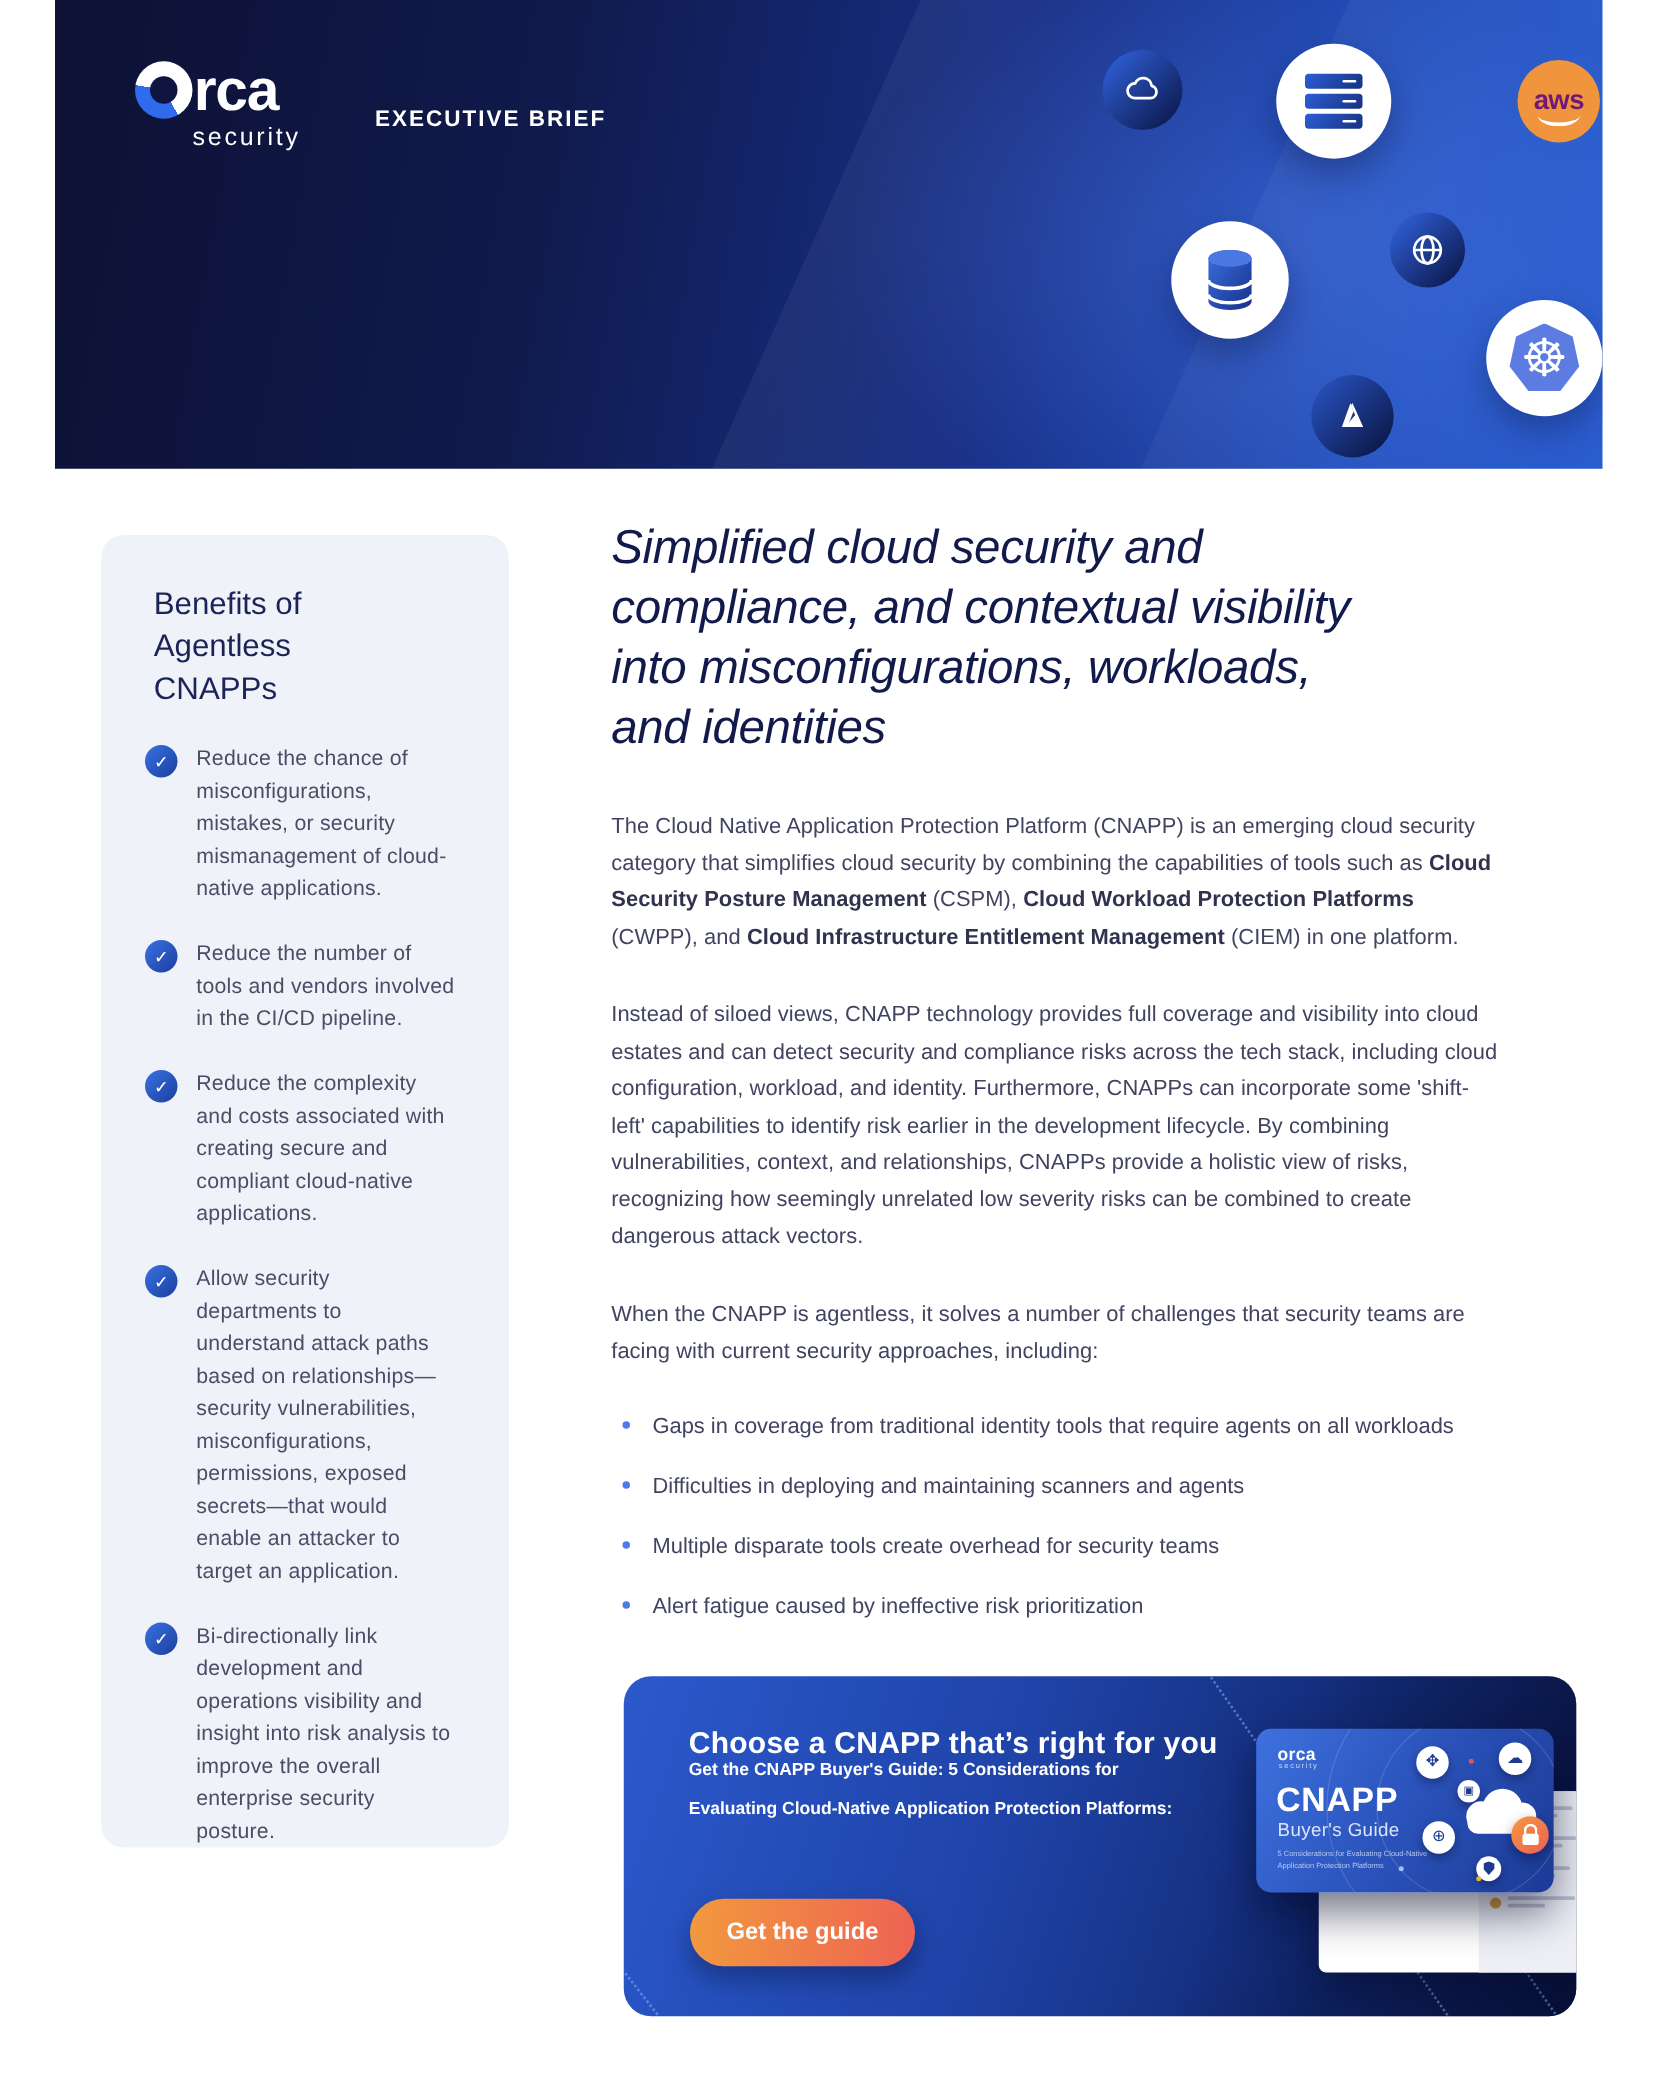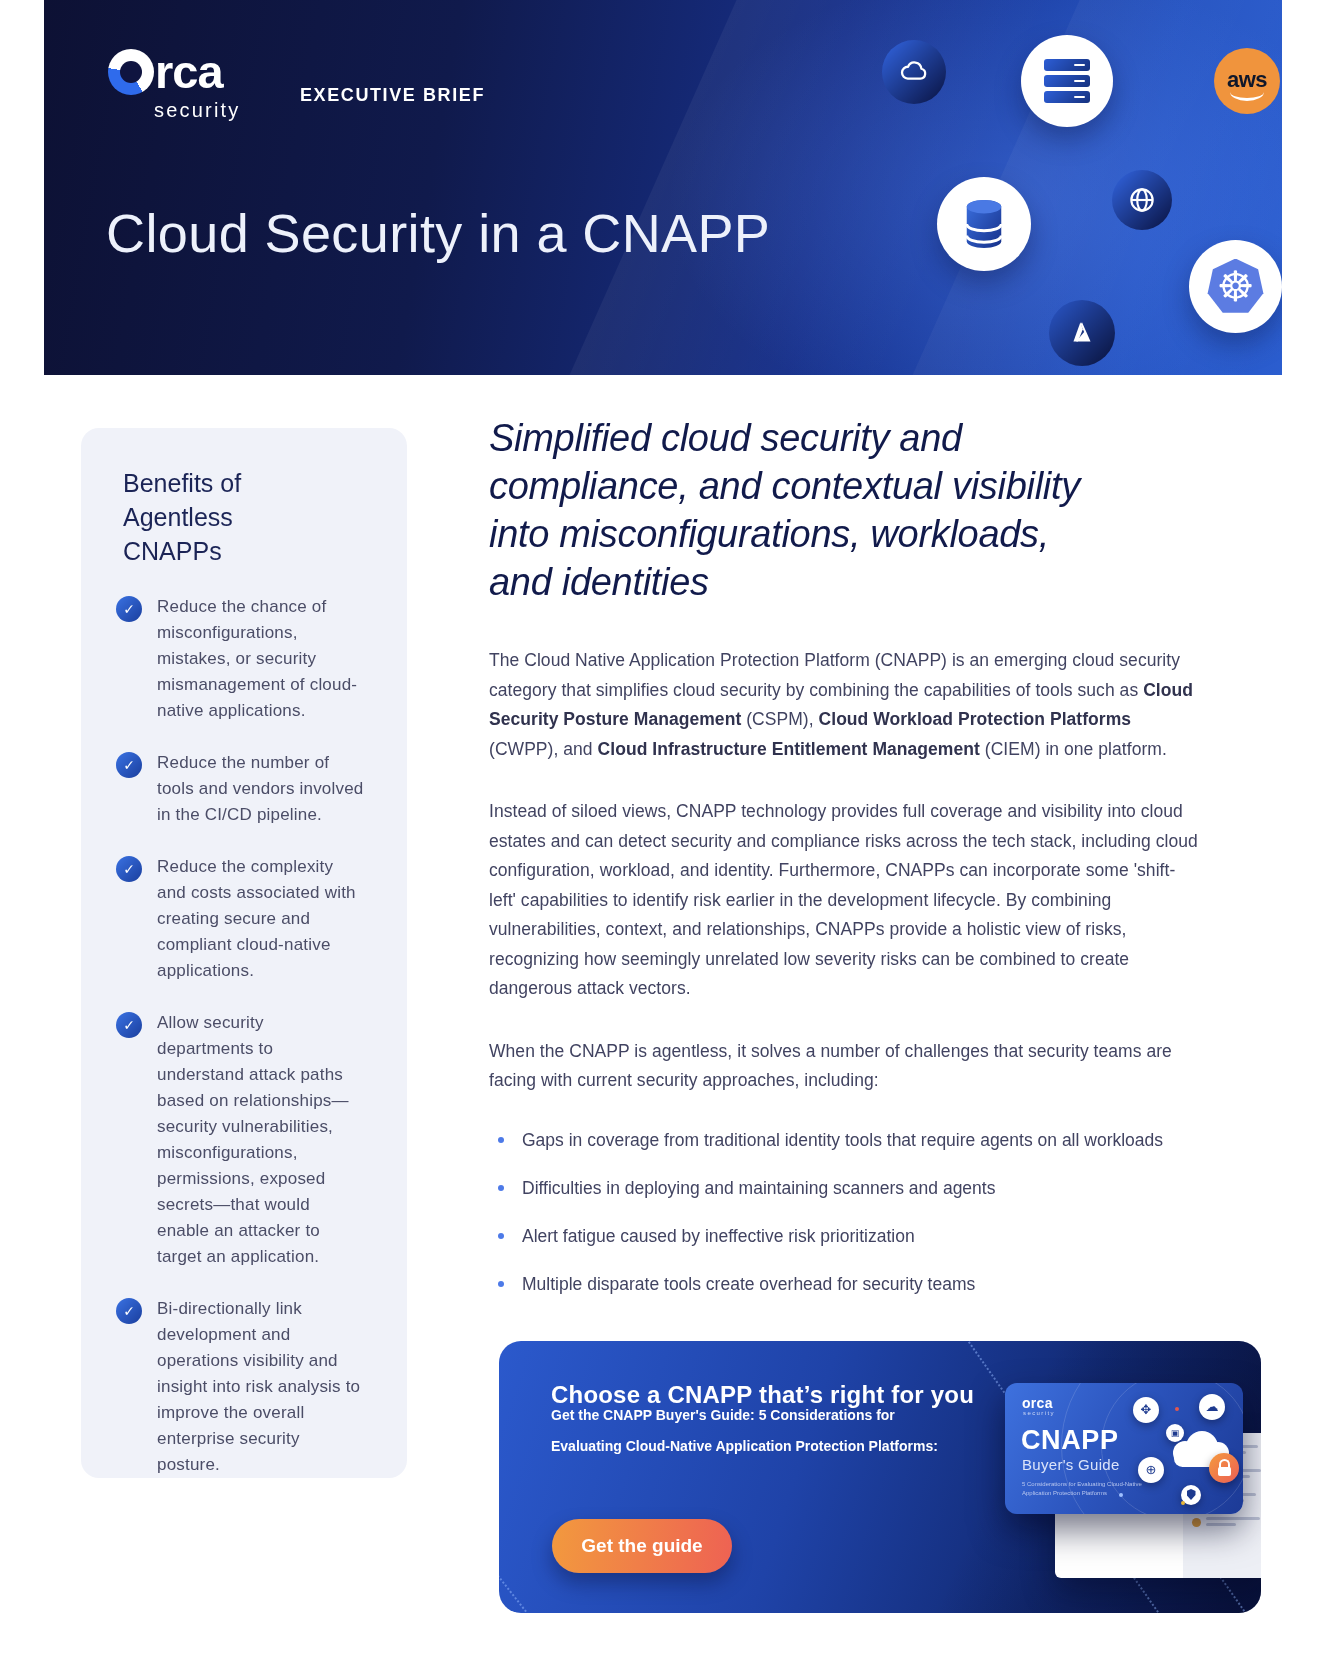--- a/index.html
+++ b/index.html
@@ -29,21 +29,21 @@
   .hero-title { position:absolute; left:62px; top:202px; color:#edf1fb; font-size:54px; font-weight:400; letter-spacing:.4px; }
 
   .ic { position:absolute; border-radius:50%; display:flex; align-items:center; justify-content:center; }
   .ic-dark { background:linear-gradient(135deg,#2e5dd2 10%,#0d1a50 90%); }
   .ic-white { background:#fff; box-shadow:0 12px 26px rgba(8,16,64,.35); }
   #ic-cloud { left:838px; top:40px; width:64px; height:64px; }
   #ic-server { left:977px; top:35px; width:92px; height:92px; flex-direction:column; gap:4px; }
   .srv-bar { width:46px; height:12px; border-radius:3px; background:linear-gradient(135deg,#2d5ed6,#16327f); position:relative; }
   .srv-bar::after { content:''; position:absolute; right:5px; top:5px; width:11px; height:2px; background:#fff; border-radius:1px; }
   #ic-aws { left:1170px; top:48px; width:66px; height:66px; background:#f0943d; flex-direction:column; }
-  .aws-txt { color:#0f172a; font-weight:700; font-size:22px; line-height:1; margin-top:7px; letter-spacing:-.5px; }
+  .aws-txt { color:#701a75; font-weight:700; font-size:22px; line-height:1; margin-top:7px; letter-spacing:-.5px; }
   .aws-smile { width:34px; height:11px; border-bottom:3px solid #fff; border-radius:0 0 17px 17px / 0 0 9px 9px; margin-top:-1px; }
   #ic-db { left:893px; top:177px; width:94px; height:94px; }
   #ic-globe { left:1068px; top:170px; width:60px; height:60px; }
   #ic-azure { left:1005px; top:300px; width:66px; height:66px; background:linear-gradient(135deg,#2750bb 10%,#0c1848 90%); }
   #ic-k8s { left:1145px; top:240px; width:93px; height:93px; }
   .k8s-hept { width:58px; height:56px; background:#5c7ce2; display:flex; align-items:center; justify-content:center;
     clip-path:polygon(50% 0%, 89% 19%, 98% 62%, 72% 97%, 28% 97%, 2% 62%, 11% 19%); }
   .k8s-hept span { color:#fff; font-size:42px; line-height:1; font-family:"DejaVu Sans",sans-serif; }
 
   
@@ -141,21 +141,20 @@
 
     <div class="brand">
       <div class="brand-row">
         <span class="orca-o"></span>
         <span class="orca-word" id="orca-wordmark-rest">rca</span>
       </div>
       <div class="brand-sub">security</div>
     </div>
 
     <div class="kicker">EXECUTIVE BRIEF</div>
-    <h1 class="hero-title">Cloud Security in a CNAPP</h1>
 
     <div class="ic ic-dark" id="ic-cloud">
       <svg class="svg-cloudline" viewBox="0 0 24 24">
         <path d="M7.6 16.6h8.9a3.5 3.5 0 0 0 .7-6.9 4.9 4.9 0 0 0-9.4-1.4 3.5 3.5 0 0 0-.2 8.3z" fill="none" stroke="#fff" stroke-width="1.6" stroke-linejoin="round"></path>
       </svg>
     </div>
 
     <div class="ic ic-white" id="ic-server">
       <div class="srv-bar"></div>
       <div class="srv-bar"></div>
@@ -235,22 +234,22 @@
   <main class="main">
     <h1 id="main-heading">Simplified cloud security and<br>compliance, and contextual visibility<br>into misconfigurations, workloads,<br>and identities</h1>
 
     <p class="body-p" id="para1"><span>The Cloud Native Application Protection Platform (CNAPP) is an emerging cloud security category that simplifies cloud security by combining the capabilities of tools such as </span><strong>Cloud Security Posture Management</strong><span> (CSPM), </span><strong>Cloud Workload Protection Platforms</strong><span> (CWPP), and </span><strong>Cloud Infrastructure Entitlement Management</strong><span> (CIEM) in one platform.</span></p>
     <p class="body-p">Instead of siloed views, CNAPP technology provides full coverage and visibility into cloud estates and can detect security and compliance risks across the tech stack, including cloud configuration, workload, and identity. Furthermore, CNAPPs can incorporate some 'shift-left' capabilities to identify risk earlier in the development lifecycle. By combining vulnerabilities, context, and relationships, CNAPPs provide a holistic view of risks, recognizing how seemingly unrelated low severity risks can be combined to create dangerous attack vectors.</p>
     <p class="body-p">When the CNAPP is agentless, it solves a number of challenges that security teams are facing with current security approaches, including:</p>
 
     <ul class="challenges" id="challenge-list">
         <li class="challenge"><span class="dot"></span><span>Gaps in coverage from traditional identity tools that require agents on all workloads</span></li>
         <li class="challenge"><span class="dot"></span><span>Difficulties in deploying and maintaining scanners and agents</span></li>
+        <li class="challenge"><span class="dot"></span><span>Multiple disparate tools create overhead for security teams</span></li>
         <li class="challenge"><span class="dot"></span><span>Alert fatigue caused by ineffective risk prioritization</span></li>
-        <li class="challenge"><span class="dot"></span><span>Multiple disparate tools create overhead for security teams</span></li>
       </ul>
 
     <section class="cta">
       <div class="cta-shade"></div>
       <div class="dotline dl1"></div>
       <div class="dotline dl2"></div>
       <div class="dotline dl3"></div>
 
       <h3>Choose a CNAPP that’s right for you</h3>
       <p class="cta-body">Get the CNAPP Buyer's Guide: 5 Considerations for Evaluating Cloud-Native Application Protection Platforms:</p>

